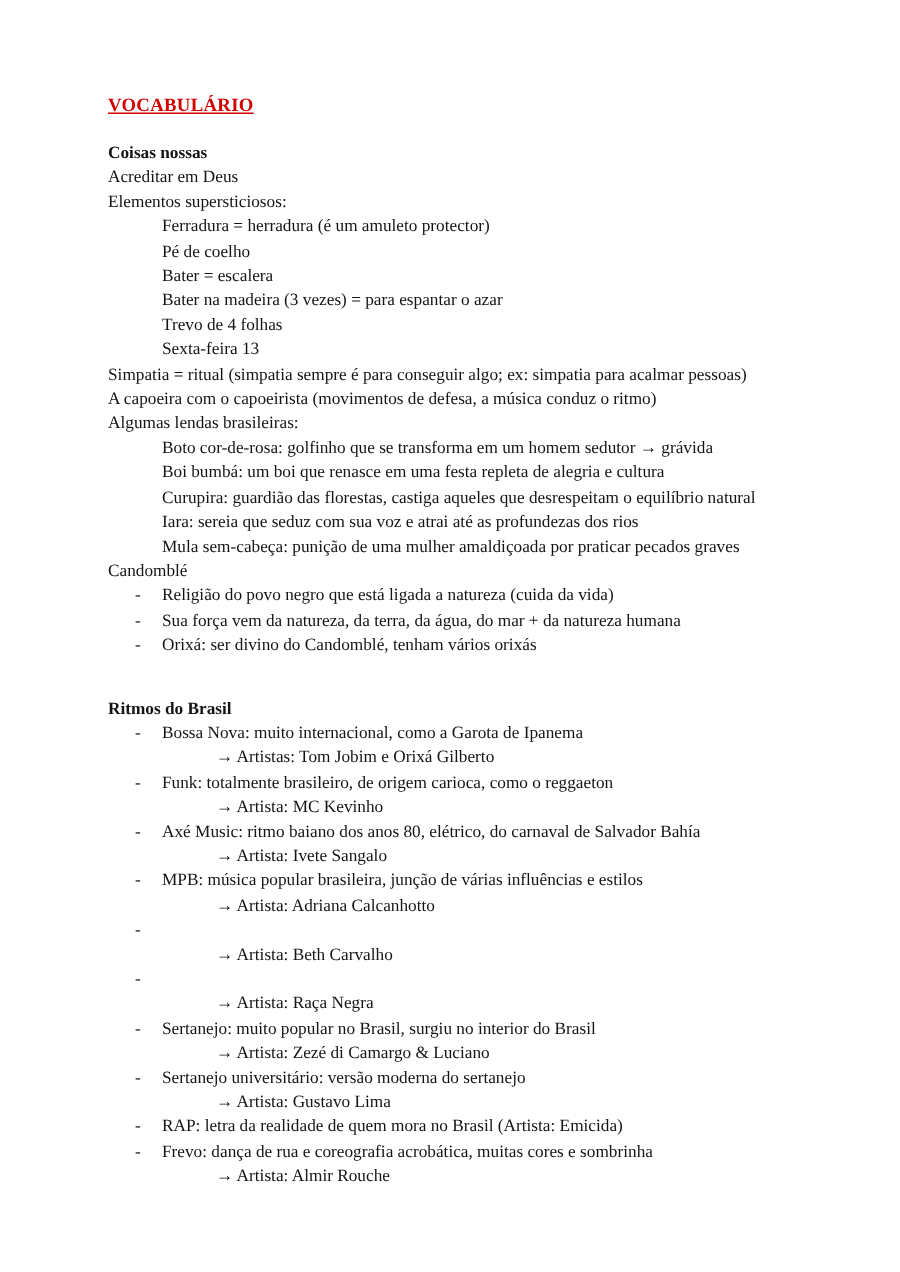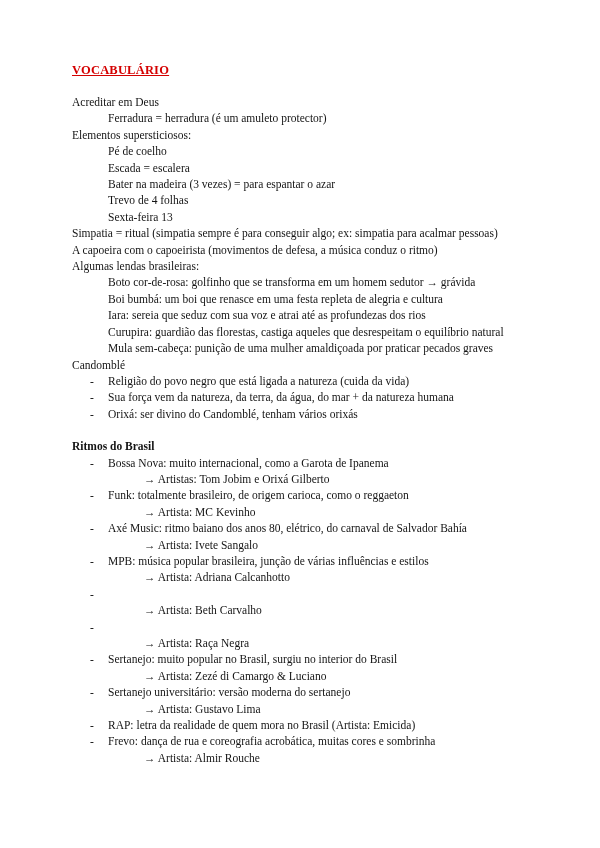--- a/index.html
+++ b/index.html
@@ -21,21 +21,21 @@
   .doc-title {
     display: inline-block;
     font-size: 12.5px;
     font-weight: 700;
     text-decoration: underline;
     line-height: 17px;
     margin: 0 0 15px 0;
     letter-spacing: 0.2px;
   }
   .doc-body { display: block; }
-  .section + .section { margin-top: 16px; }
+  .section + .section { margin-top: 26px; }
   .heading {
     font-weight: 700;
     line-height: 16.4px;
     white-space: nowrap;
   }
   .line {
     display: flex;
     line-height: 16.4px;
     white-space: nowrap;
   }
@@ -49,44 +49,45 @@
     width: 18px;
   }
 </style>
 </head>
 <body>
 
 <div class="page">
   <div class="doc-title" style="color: rgb(212, 0, 0);">VOCABULÁRIO</div>
   <div class="doc-body" id="doc-body">
   <section class="section">
+    <div class="heading">Coisas nossas</div>
     <div class="lines">
   <div class="line i0">
 
     <span class="text">Acreditar em Deus</span>
   </div>
 
+  <div class="line i0">
+
+    <span class="text">Elementos supersticiosos:</span>
+  </div>
+
   <div class="line i1">
 
     <span class="text">Ferradura = herradura (é um amuleto protector)</span>
   </div>
 
-  <div class="line i0">
-
-    <span class="text">Elementos supersticiosos:</span>
-  </div>
-
   <div class="line i1">
 
     <span class="text">Pé de coelho</span>
   </div>
 
   <div class="line i1">
 
-    <span class="text">Escada = escalera</span>
+    <span class="text">Bater = escalera</span>
   </div>
 
   <div class="line i1">
 
     <span class="text">Bater na madeira (3 vezes) = para espantar o azar</span>
   </div>
 
   <div class="line i1">
 
     <span class="text">Trevo de 4 folhas</span>
@@ -117,26 +118,26 @@
     <span class="text">Boto cor-de-rosa: golfinho que se transforma em um homem sedutor → grávida</span>
   </div>
 
   <div class="line i1">
 
     <span class="text">Boi bumbá: um boi que renasce em uma festa repleta de alegria e cultura</span>
   </div>
 
   <div class="line i1">
 
+    <span class="text">Curupira: guardião das florestas, castiga aqueles que desrespeitam o equilíbrio natural</span>
+  </div>
+
+  <div class="line i1">
+
     <span class="text">Iara: sereia que seduz com sua voz e atrai até as profundezas dos rios</span>
-  </div>
-
-  <div class="line i1">
-
-    <span class="text">Curupira: guardião das florestas, castiga aqueles que desrespeitam o equilíbrio natural</span>
   </div>
 
   <div class="line i1">
 
     <span class="text">Mula sem-cabeça: punição de uma mulher amaldiçoada por praticar pecados graves</span>
   </div>
 
   <div class="line i0">
 
     <span class="text">Candomblé</span>

